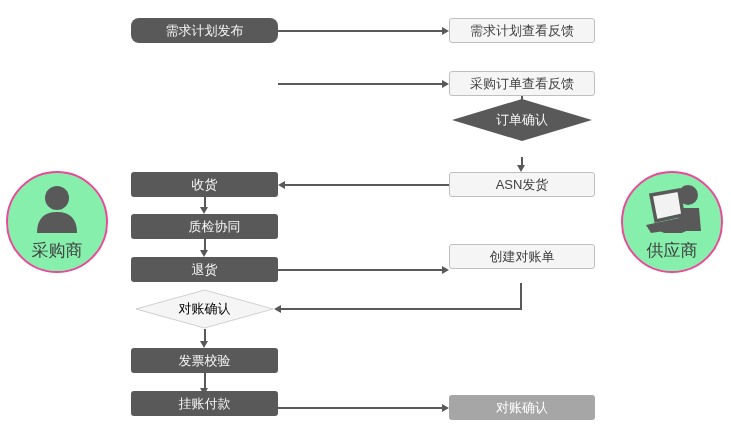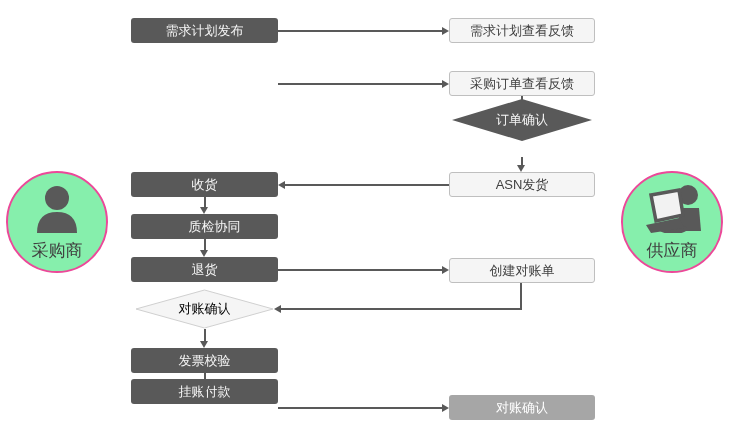--- a/index.html
+++ b/index.html
@@ -78,38 +78,38 @@
     color: #404040;
     margin-top: 2px;
     white-space: nowrap;
   }
 </style>
 </head>
 <body>
 
 <div id="canvas">
 
-  <div class="node dark" style="left:131px; top:18px;">需求计划发布</div>
+  <div class="node dark" style="left:131px; top:18px;border-radius:8px;">需求计划发布</div>
   <div class="node dark" style="left:131px; top:172px;">收货</div>
   <div class="node dark" style="left:131px; top:214px;padding-left:20px;">质检协同</div>
   <div class="node dark" style="left:131px; top:257px;">退货</div>
   <div class="node dark" style="left:131px; top:348px;">发票校验</div>
-  <div class="node dark" style="left:131px; top:379px;font-family:Liberation Serif, serif;">挂账付款</div>
+  <div class="node dark" style="left:131px; top:391px;font-family:Liberation Serif, serif;">挂账付款</div>
 
   <div class="diamond light-d" style="left:135px; top:289px; width:139px; height:40px;">
     <svg width="139" height="40" viewBox="0 0 139 40">
       <polygon points="69.5,1 138,20 69.5,39 1,20" fill="#f5f5f5" stroke="#d0d0d0" stroke-width="1"></polygon>
     </svg>
     <span class="dlabel">对账确认</span>
   </div>
 
   <div class="node light" style="left:449px; top:18px;">需求计划查看反馈</div>
   <div class="node light" style="left:449px; top:71px;">采购订单查看反馈</div>
   <div class="node light" style="left:449px; top:172px;">ASN发货</div>
-  <div class="node light" style="left:449px; top:258px;">创建对账单</div>
+  <div class="node light" style="left:449px; top:244px;">创建对账单</div>
   <div class="node muted" style="left:449px; top:395px;">对账确认</div>
 
   <div class="diamond dark-d" style="left:452px; top:99px; width:140px; height:42px;">
     <svg width="140" height="42" viewBox="0 0 140 42">
       <polygon points="70,0 140,21 70,42 0,21" fill="#595959"></polygon>
     </svg>
     <span class="dlabel">订单确认</span>
   </div>
 
   <div class="hline" style="left:278px; top:30px; width:164px;"></div>

